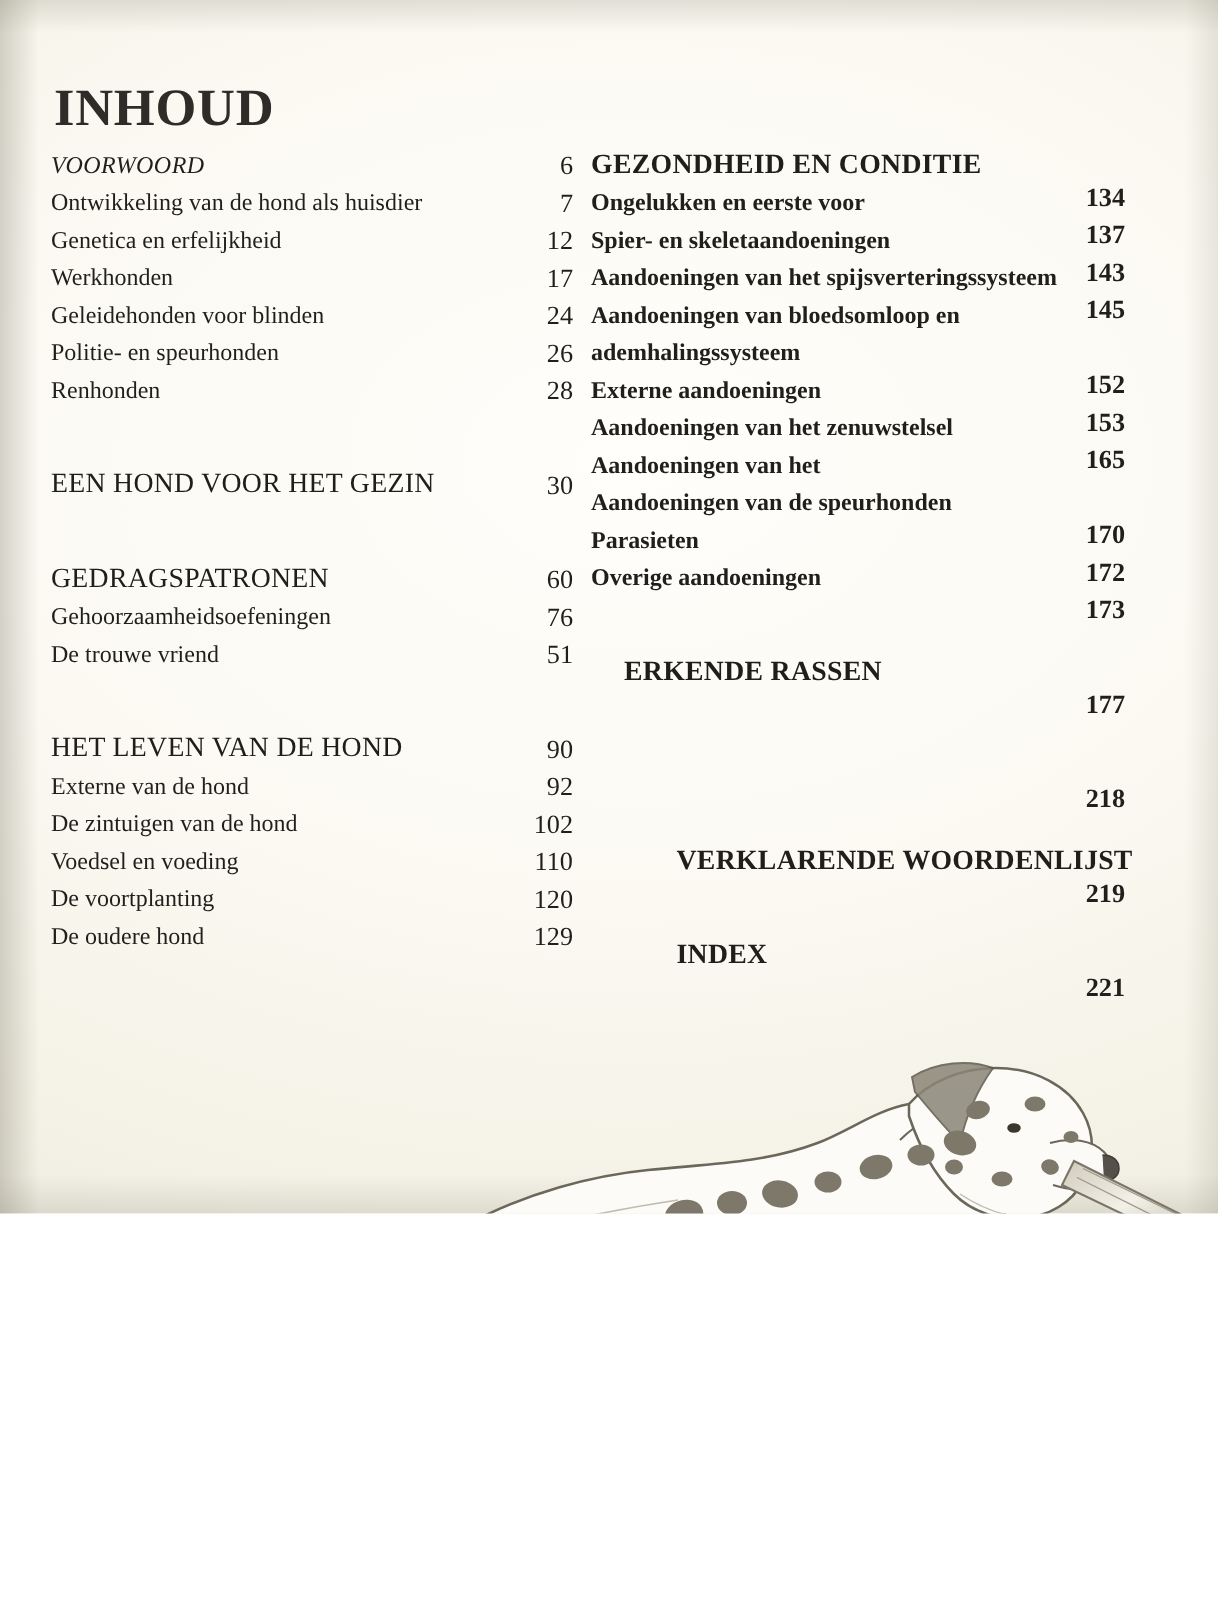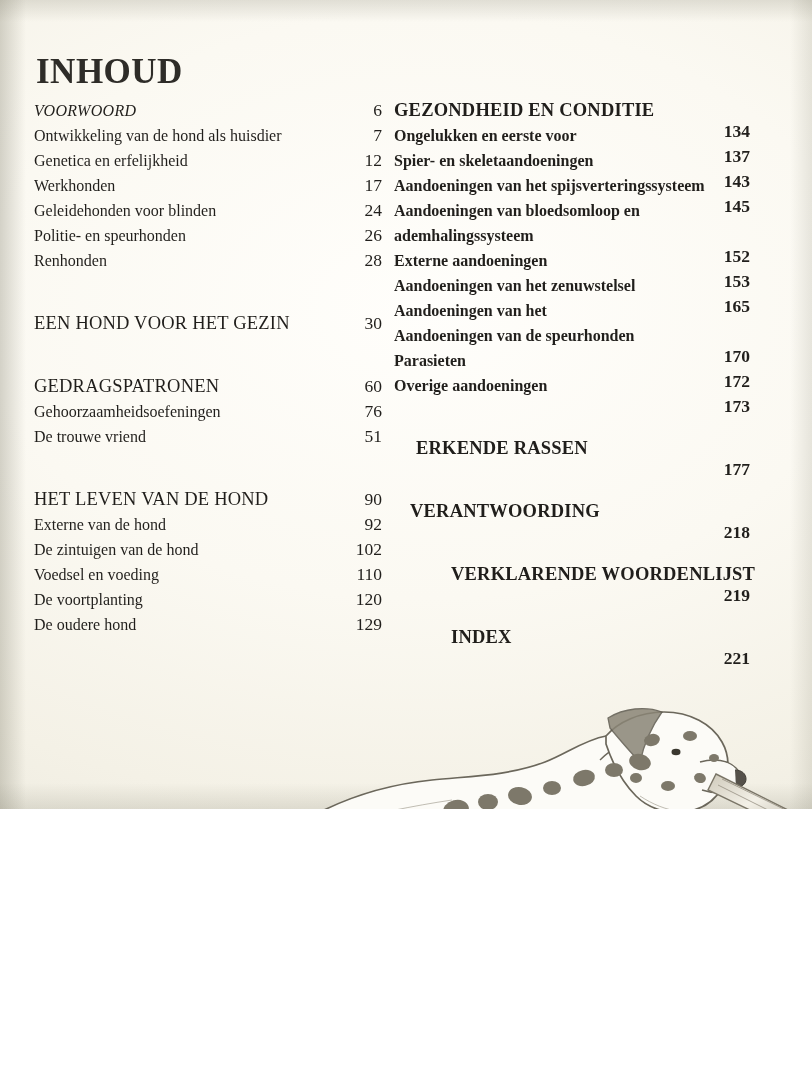--- a/index.html
+++ b/index.html
@@ -233,21 +233,20 @@
 
     <div class="row section ind1">
       <span class="t">ERKENDE RASSEN</span>
       <span class="p">177</span>
     </div>
 
     <div class="gap"></div>
     <div class="halfgap"></div>
 
     <div class="row section ind2">
-      <span class="t">VERANTWOORDING</span>
       <span class="p">218</span>
     </div>
 
     <div class="gap"></div>
     <div class="halfgap"></div>
 
     <div class="row section ind3">
       <span class="t">VERKLARENDE WOORDENLIJST</span>
       <span class="p">219</span>
     </div>

